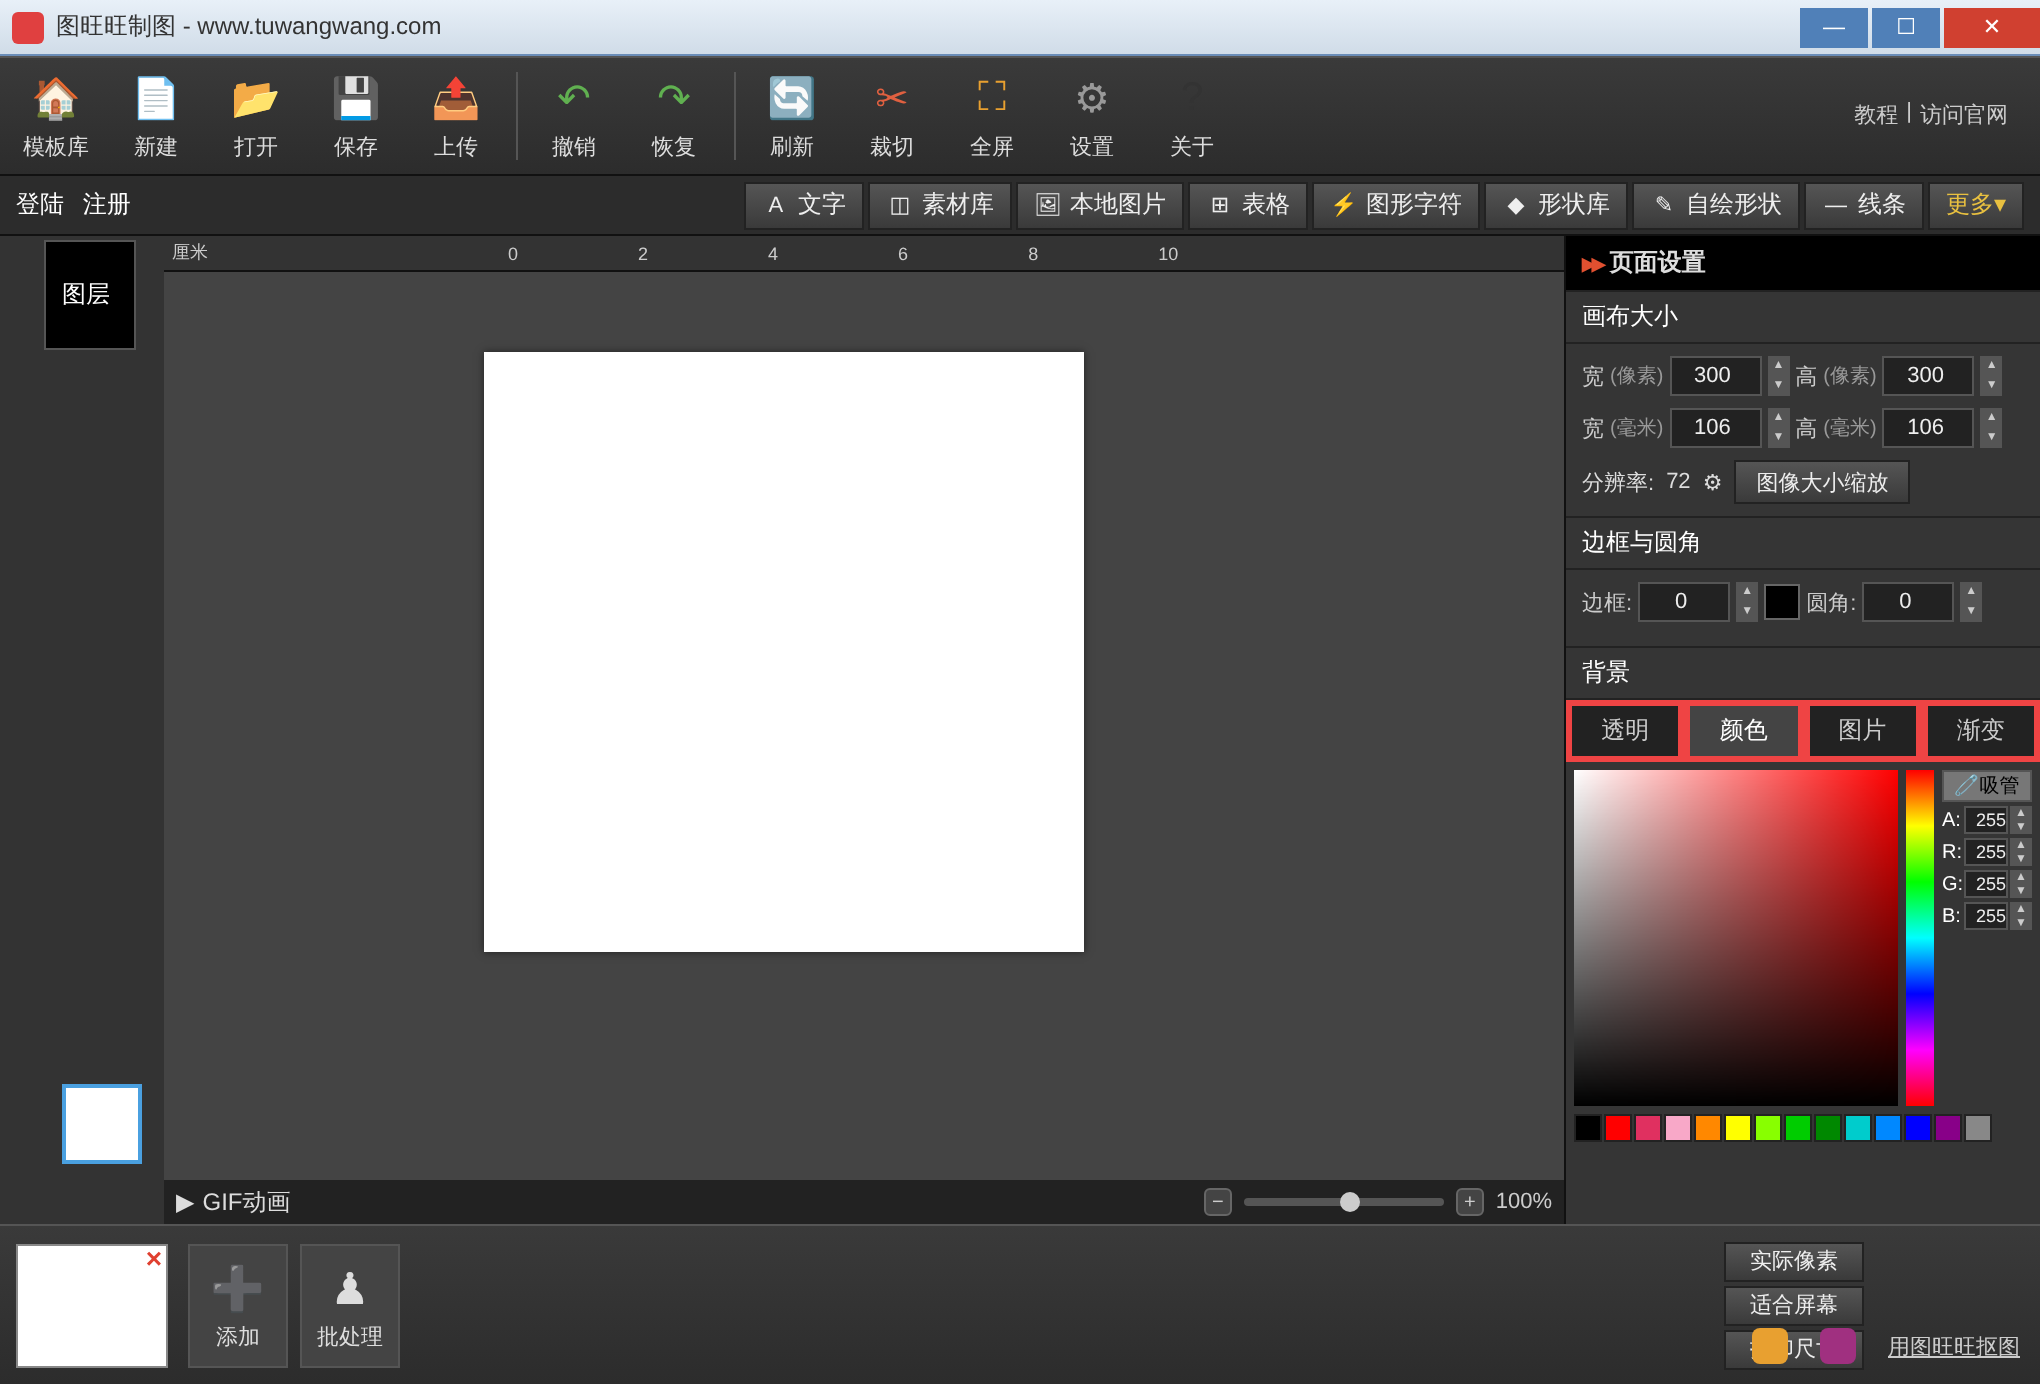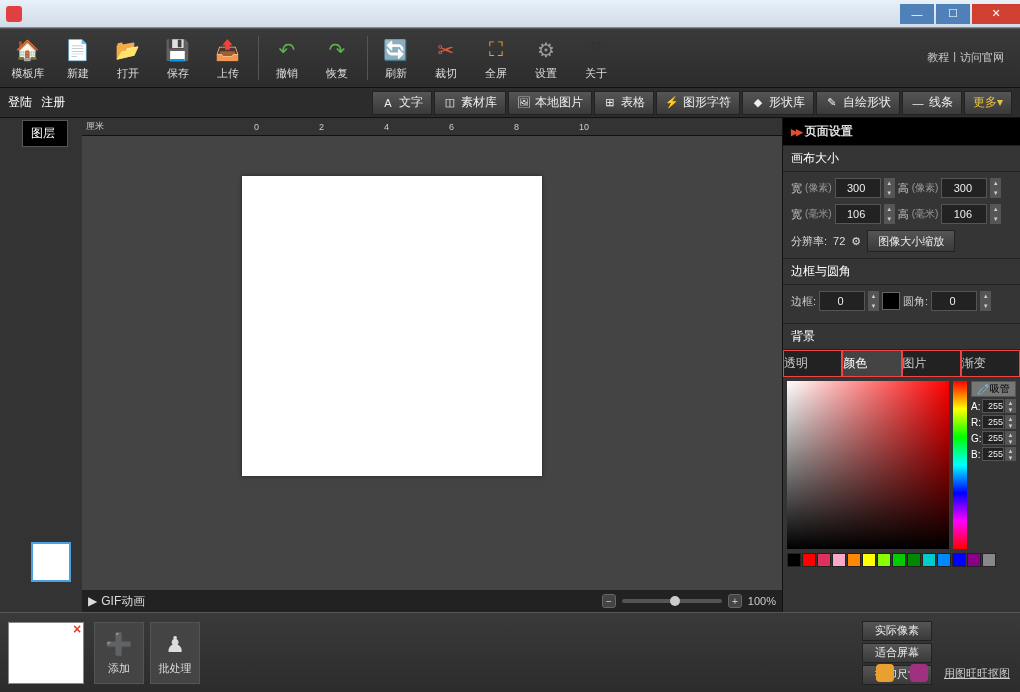--- a/index.html
+++ b/index.html
@@ -32,21 +32,21 @@
 .login-links { font-size: 12px; color: #fff; }
 .sec-tools { margin-left: auto; display: flex; gap: 2px; }
 .sec-btn { height: 24px; padding: 0 8px; background: linear-gradient(#555, #3a3a3a); border: 1px solid #222; color: #eee; font-size: 12px; display: flex; align-items: center; gap: 4px; cursor: pointer; }
 .sec-icon { width: 14px; height: 14px; display: inline-flex; align-items: center; justify-content: center; font-size: 11px; }
 .more-btn { color: #e8c040; }
 
 
 .body-area { display: flex; height: calc(100% - 28px - 60px - 30px - 80px); }
 .left-ruler-col { width: 20px; background: #333; }
 .layer-thumbs { width: 62px; background: #333; display: flex; flex-direction: column; }
-.layer-tab { background: #000; color: #fff; font-size: 12px; padding: 4px 8px; border: 1px solid #555; width: 46px; margin: 2px; }
+.layer-tab { background: #000; color: #fff; font-size: 12px; padding: 18px 8px; border: 1px solid #555; width: 46px; margin: 2px; }
 .layer-strip { flex: 1; display: flex; flex-direction: column; align-items: center; padding-top: 4px; }
 .layer-item { width: 40px; height: 40px; background: #fff; border: 2px solid #4aa0e0; margin-top: auto; margin-bottom: 30px; }
 
 
 .canvas-area { flex: 1; background: #444; position: relative; display: flex; flex-direction: column; }
 .top-ruler { height: 18px; background: #333; border-bottom: 1px solid #111; font-size: 9px; color: #ccc; padding-left: 4px; display:flex; align-items:center; overflow:hidden;}
 .canvas-viewport { flex: 1; position: relative; overflow: hidden; background: #444; }
 .canvas { position: absolute; left: 160px; top: 40px; width: 300px; height: 300px; background: #fff; box-shadow: 0 0 4px rgba(0,0,0,.5); }
 .canvas-bottom { height: 22px; background: #222; display: flex; align-items: center; padding: 0 6px; }
 .gif-btn { display: flex; align-items: center; gap: 4px; color: #ddd; font-size: 12px; cursor: pointer; }
@@ -65,21 +65,21 @@
 .size-row label { color: #ccc; }
 .unit { color: #999; font-size: 10px; }
 .num-input { width: 46px; height: 20px; background: #222; border: 1px solid #555; color: #eee; font-size: 11px; text-align: center; padding-right: 3px; }
 .spinner { width: 11px; height: 20px; background: #555; display: flex; flex-direction: column; }
 .spinner div { flex: 1; font-size: 6px; color: #ccc; display:flex; align-items:center; justify-content:center; cursor: pointer; }
 .res-row { display: flex; align-items: center; gap: 6px; font-size: 11px; }
 .res-btn { height: 22px; padding: 0 10px; background: linear-gradient(#555,#3a3a3a); border: 1px solid #222; color: #eee; font-size: 11px; cursor: pointer; }
 .color-swatch { width: 18px; height: 18px; background: #000; border: 1px solid #666; }
 
 .bg-tabs { display: flex; background: #222; }
-.bg-tab { flex: 1; text-align: left; padding: 4px 0; font-size: 12px; color: #ccc; cursor: pointer; border: 1px solid #ef4444; }
+.bg-tab { flex: 1; text-align: center; padding: 4px 0; font-size: 12px; color: #ccc; cursor: pointer; border: 3px solid #ef4444; }
 .bg-tab.active { background: #444; color: #fff; }
 
 .color-picker { display: flex; padding: 4px 4px 0 4px; gap: 4px; }
 .sat-area { width: 168px; height: 168px; background: linear-gradient(to top, #000, transparent), linear-gradient(to right, #fff, #f00); position: relative; }
 .hue-strip { width: 14px; height: 168px; background: linear-gradient(#f00,#ff0,#0f0,#0ff,#00f,#f0f,#f00); }
 .picker-side { flex: 1; display: flex; flex-direction: column; gap: 2px; font-size: 10px;}
 .eyedrop { width:100%; height:16px; background:#777; border:1px solid #555; font-size:10px; color:#000; display:flex;align-items:center;justify-content:center; cursor:pointer;}
 .rgb-row { display:flex; align-items:center; gap:1px;}
 .rgb-row label { width:10px; color:#fff; font-size:10px;}
 .rgb-input { width:22px; height:14px; background:#222; border:1px solid #555; color:#eee; font-size:9px; text-align:right;}
@@ -100,20 +100,21 @@
 .footer-right { position: absolute; right: 10px; bottom: 10px; display: flex; align-items: center; gap: 16px; font-size: 11px; color: #ccc; }
 .emoji-ic { width:18px; height:18px; background:#e8a030; border-radius:4px; }
 .emoji-ic.b { background:#a03080; }
 .footer-link { text-decoration: underline; cursor: pointer; }
 </style>
 </head>
 <body>
 
 <div class="titlebar">
   <div class="titlebar-icon"></div>
+  <span class="titlebar-text">图旺旺制图 - www.tuwangwang.com</span>
   <div class="window-controls">
     <div class="win-btn win-min">—</div>
     <div class="win-btn win-max">☐</div>
     <div class="win-btn win-close">✕</div>
   </div>
 </div>
 
 <div class="main-toolbar">
   <div class="tool-btn">
       <div class="tool-icon" style="color: rgb(224, 80, 48);">🏠</div>

